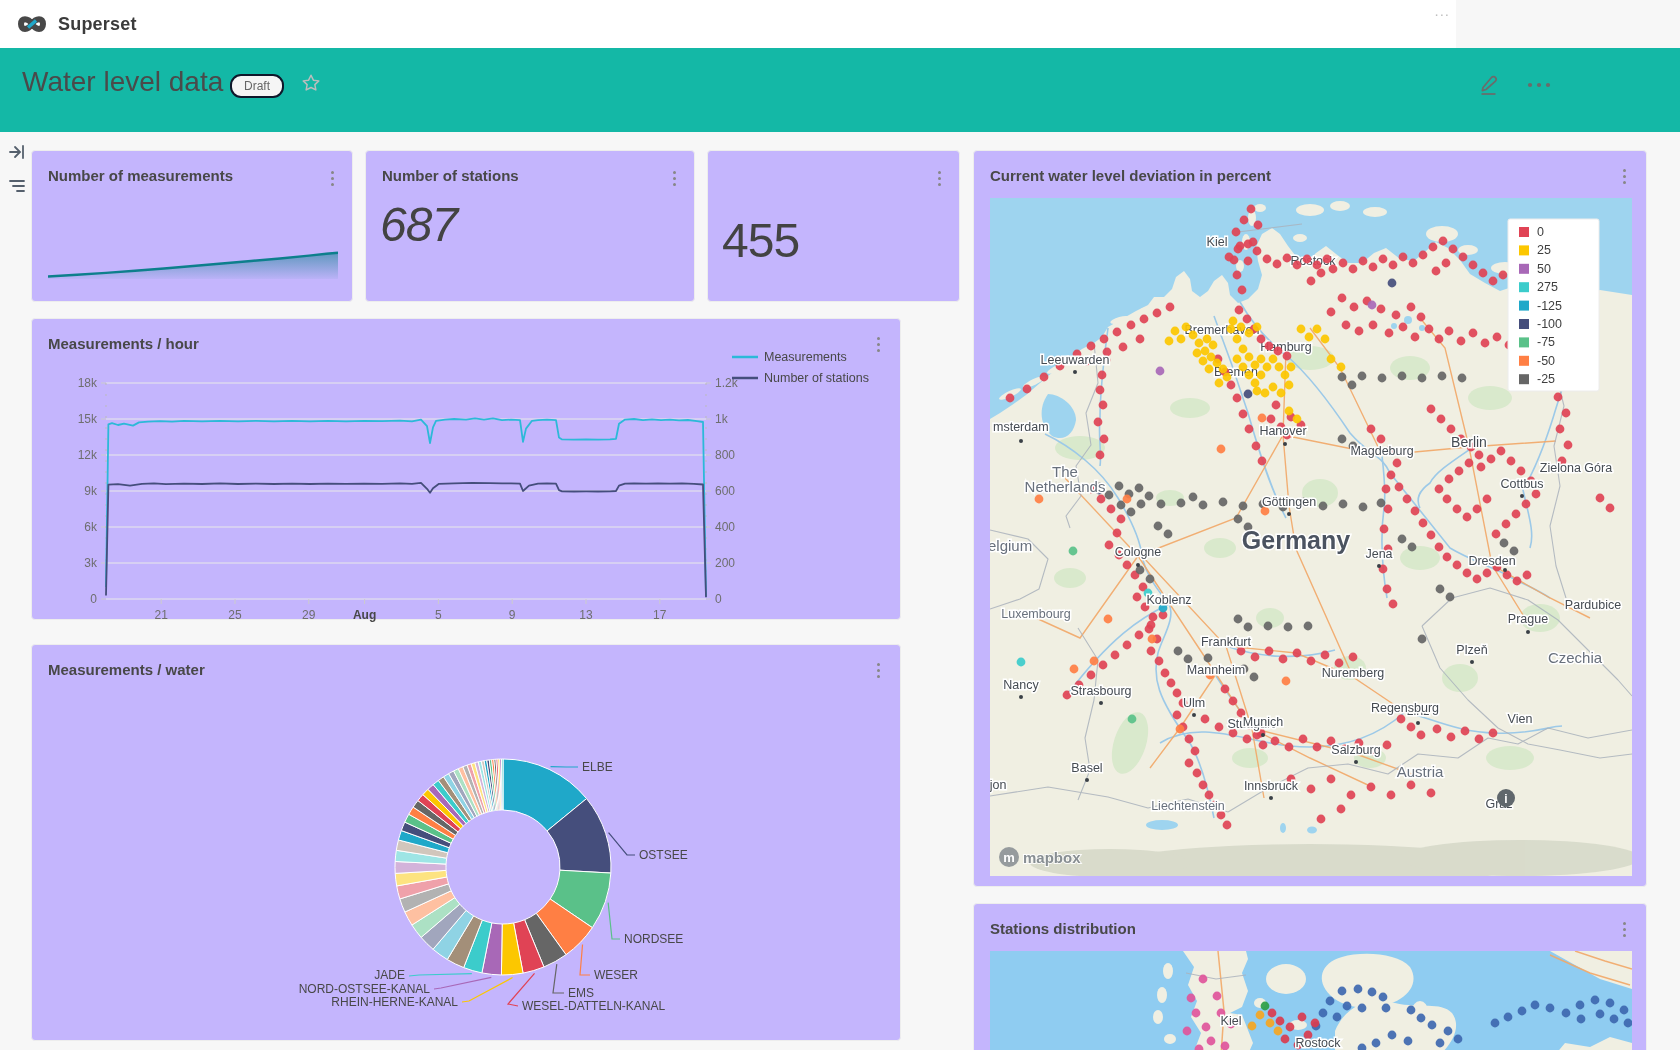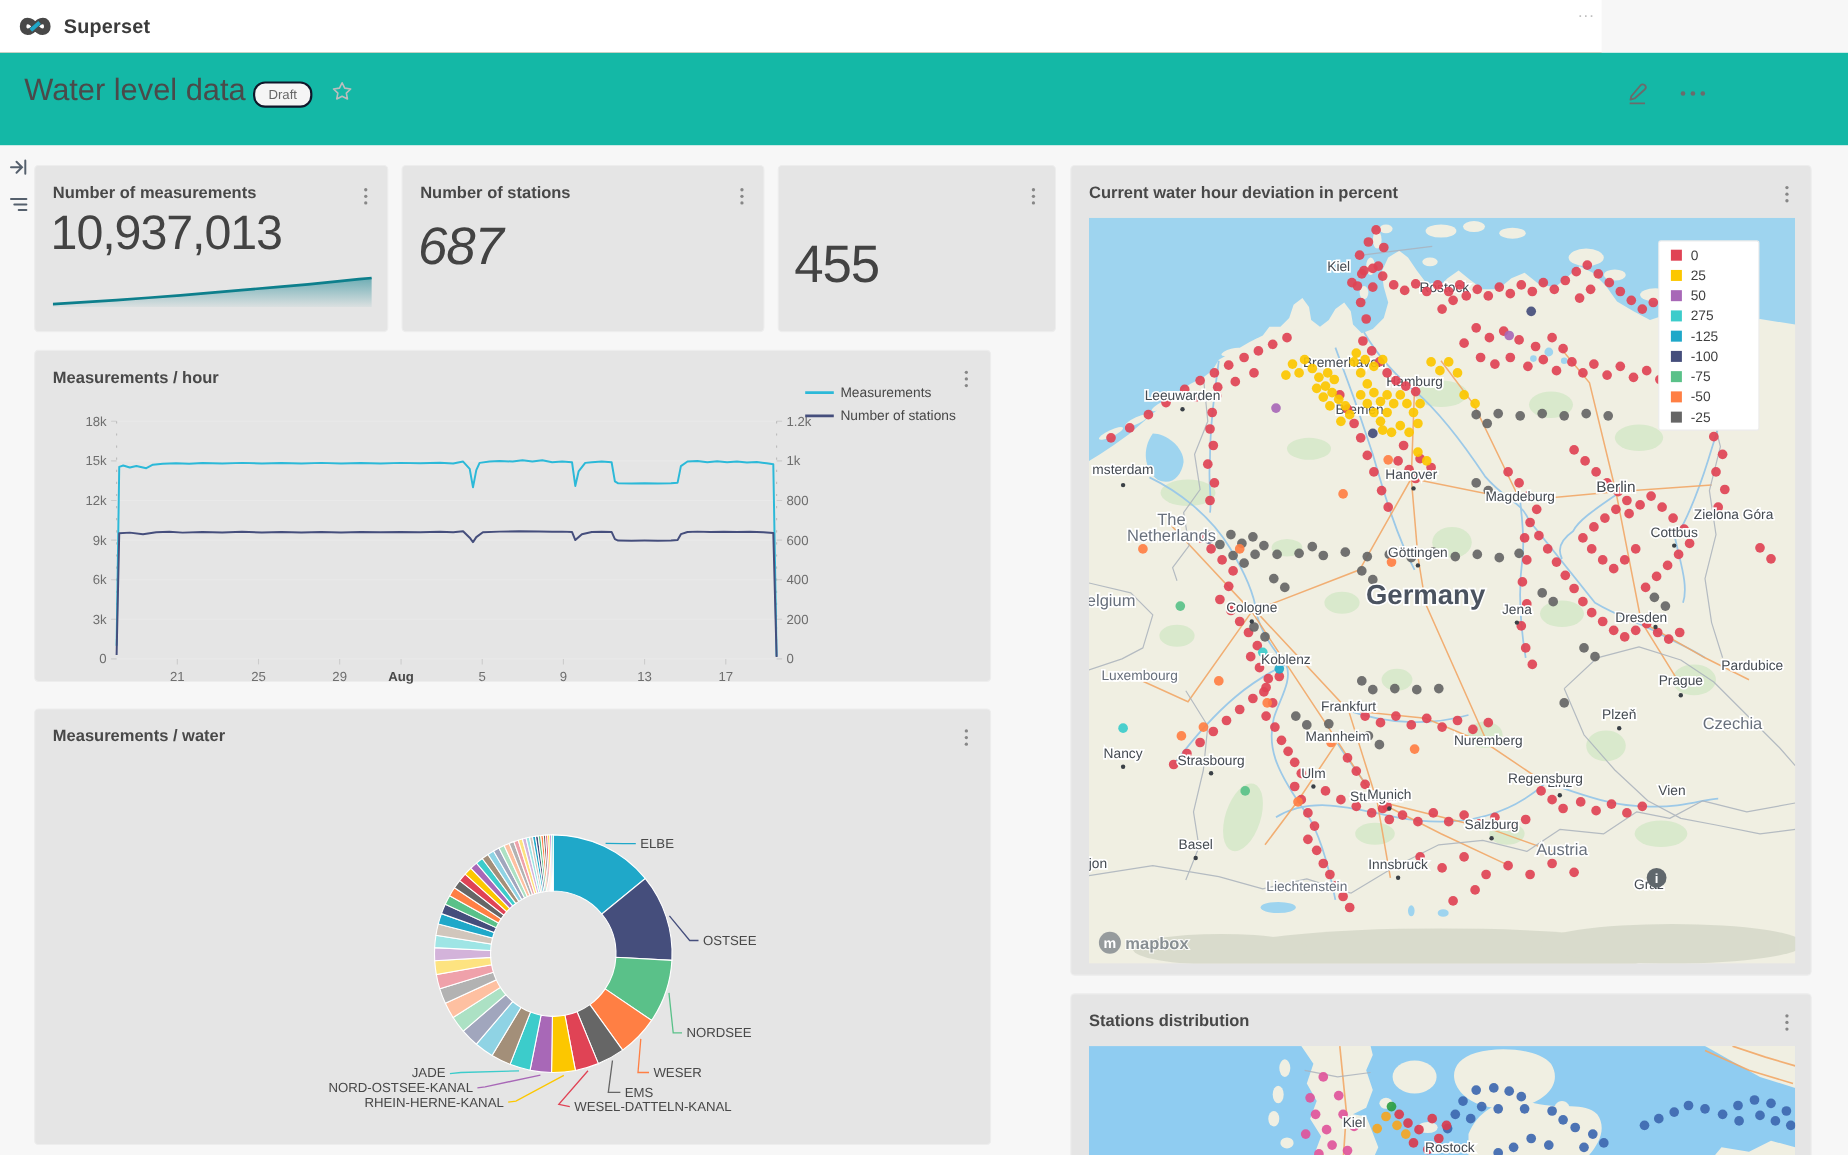--- a/index.html
+++ b/index.html
@@ -13,21 +13,21 @@
   .nav-item.active{color:#20a7c9;border-bottom-color:#20a7c9;}
   .caret{width:0;height:0;border-left:4px solid transparent;border-right:4px solid transparent;border-top:5px solid #9aa0a6;margin-top:2px;}
   .nav-overflow{position:absolute;right:6px;top:2px;color:#bfbfbf;font-size:15px;letter-spacing:1px;}
   .pagehead{position:absolute;left:0;top:48px;width:1680px;height:84px;background:#14b8a6;}
   .page-title{position:absolute;left:22px;top:18px;font-size:28px;color:#4a4a4a;}
   .badge{position:absolute;left:230px;top:26px;font-size:12px;color:#666;background:#f5f5f5;border:2px solid #0f172a;border-radius:11px;padding:3px 12px;}
   .star{position:absolute;left:300px;top:24px;}
   .head-actions{position:absolute;right:128px;top:24px;display:flex;gap:26px;align-items:center;}
   .kebab{position:absolute;display:flex;flex-direction:column;gap:3px;cursor:pointer;padding:4px;}
   .kebab i{width:3px;height:3px;border-radius:50%;background:#878787;display:block;}
-  .card{position:absolute;background:#e5e5e5;border:1px solid #ededed;border-radius:4px;box-sizing:border-box;}
+  .card{position:absolute;background:#c4b5fd;border:1px solid #ededed;border-radius:4px;box-sizing:border-box;}
   .card-title{position:absolute;left:16px;top:14px;font-size:15px;font-weight:700;color:#484848;line-height:21px;}
   .big-number{position:absolute;left:14px;font-weight:400;color:#434343;letter-spacing:-1px;}
   .side-icons{position:absolute;left:5px;top:140px;display:flex;flex-direction:column;gap:10px;}
   .side-icons .sbtn{width:24px;height:24px;display:flex;align-items:center;justify-content:center;cursor:pointer;}
   svg text{font-family:"Liberation Sans",sans-serif;}
 </style>
 </head>
 <body>
 
 <div class="topbar">
@@ -73,21 +73,20 @@
   </div>
 </div>
 
 <div class="card" style="left:31px;top:150px;width:322px;height:152px;">
   <div class="card-title">Number of measurements</div>
   <div class="kebab" style="right:14px;top:16px;">
       <i></i>
       <i></i>
       <i></i>
     </div>
-  <div class="big-number" style="top:36px;font-size:44px;">10,937,013</div>
   <svg id="spark" width="290" height="36" style="position:absolute;left:16px;top:92px;">
       <defs>
         <linearGradient id="sg" x1="0" y1="0" x2="0" y2="1">
           <stop offset="0%" stop-color="#0d7f8c" stop-opacity="0.55"></stop>
           <stop offset="100%" stop-color="#0d7f8c" stop-opacity="0.05"></stop>
         </linearGradient>
       </defs>
       <polygon points="0,33.480000000000004 29,31.68 58,29.88 87,27.72 116,25.56 145,23.04 174,20.52 203,18 232,15.48 261,12.6 278.4,10.799999999999999 290,9.72 290,36 0,36" fill="url(#sg)"></polygon>
       <polyline points="0,33.480000000000004 29,31.68 58,29.88 87,27.72 116,25.56 145,23.04 174,20.52 203,18 232,15.48 261,12.6 278.4,10.799999999999999 290,9.72" fill="none" stroke="#0d7f8c" stroke-width="2.4"></polyline>
     </svg>
@@ -256,21 +255,21 @@
       <path d="M459.6352057806934,114.59962079977177 A108,108 0 0 1 461.87408287534856,114.38625721296562 L466.1835437397673,165.20385797350963 A57,57 0 0 0 465.0019141620326,165.3164665332129 Z" fill="#FF7F44" stroke="#fff" stroke-width="1"></path>
       <path d="M461.87408287534856,114.38625721296562 A108,108 0 0 1 463.97664271958683,114.22861023206731 L467.29322810200415,165.12065540025776 A57,57 0 0 0 466.1835437397673,165.20385797350963 Z" fill="#666666" stroke="#fff" stroke-width="1"></path>
       <path d="M463.97664271958683,114.22861023206731 A108,108 0 0 1 465.94146312970156,114.11853168995228 L468.33021665178694,165.06255839191925 A57,57 0 0 0 467.29322810200415,165.12065540025776 Z" fill="#E04355" stroke="#fff" stroke-width="1"></path>
       <path d="M465.94146312970156,114.11853168995228 A108,108 0 0 1 467.7674569942301,114.04838738714531 L469.29393563584364,165.02553778766003 A57,57 0 0 0 468.33021665178694,165.06255839191925 Z" fill="#FCC700" stroke="#fff" stroke-width="1"></path>
       <path d="M467.7674569942301,114.04838738714531 A108,108 0 0 1 469.4538230669371,114.01106845193965 L470.1839621742168,165.00584168296814 A57,57 0 0 0 469.29393563584364,165.02553778766003 Z" fill="#A868B7" stroke="#fff" stroke-width="1"></path>
       <path d="M469.4538230669371,114.01106845193965 A108,108 0 0 1 470.9999999999998,114 L470.9999999999999,165 A57,57 0 0 0 470.1839621742168,165.00584168296814 Z" fill="#3CCCCB" stroke="#fff" stroke-width="1"></path>
     </svg>
 </div>
 
 <div class="card" style="left:973px;top:150px;width:674px;height:737px;">
-  <div class="card-title">Current water hour deviation in percent</div>
+  <div class="card-title">Current water level deviation in percent</div>
   <div class="kebab" style="right:16px;top:14px;">
       <i></i>
       <i></i>
       <i></i>
     </div>
   <svg id="map1" width="642" height="678" viewBox="0 0 642 678" style="position:absolute;left:16px;top:47px;">
     <rect x="0" y="0" width="642" height="678" fill="#f0efe2"></rect>
     <path d="M0,0 H642 V97 L610,92 L590,98 L565,90 L545,96 L525,88 L510,93 L495,85 L480,76 L470,62 L458,50 L446,44 L436,53 L424,63 L410,61 L396,50 L384,55 L372,65 L358,65 L346,56 L336,48 L326,55 L318,63 L308,61 L298,48 L290,36 L282,30 L272,36 L266,49 L268,63 L272,77 L268,91 L258,101 L248,105 L240,97 L238,85 L232,77 L224,83 L218,93 L210,99 L202,93 L200,81 L194,73 L186,79 L182,91 L174,99 L164,99 L158,107 L146,113 L132,121 L118,129 L112,139 L104,145 L92,151 L78,161 L64,173 L50,185 L36,197 L22,207 L10,215 L0,221 Z" fill="#9ed4ef"></path>
     <g fill="#f0efe2">
       <ellipse cx="20" cy="196" rx="12" ry="3" transform="rotate(-25 20 196)"></ellipse>

